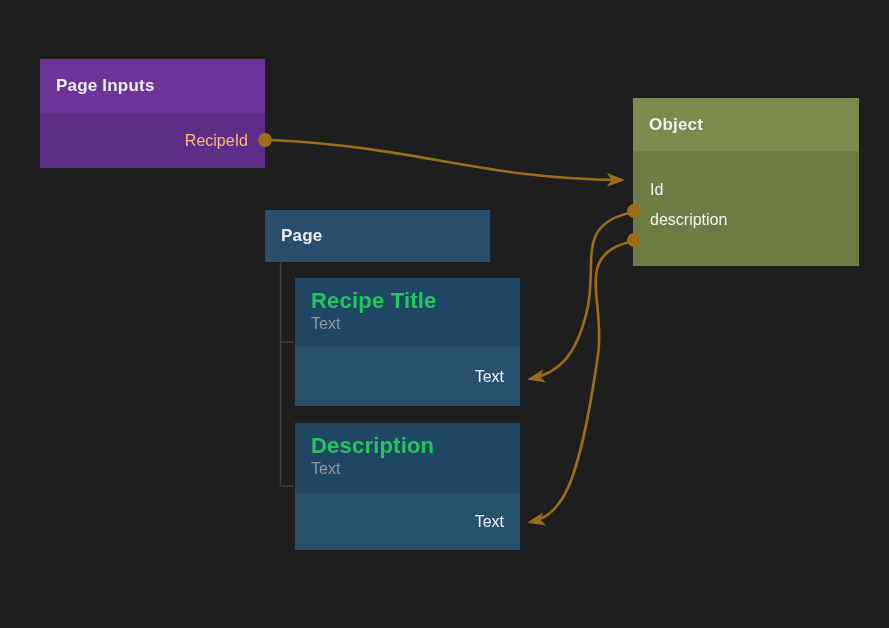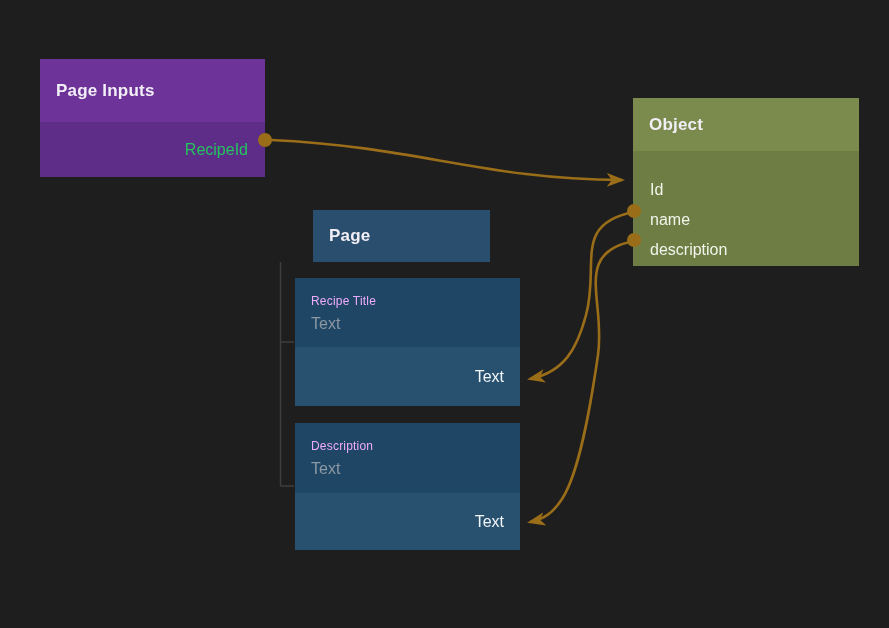--- a/index.html
+++ b/index.html
@@ -37,45 +37,45 @@
     height: 30px;
     display: flex;
     align-items: center;
     padding: 0 17px;
     color: #f3f5ec;
     font-size: 16px;
     font-weight: 400;
   }
   .field-row.right {
     justify-content: flex-end;
-    color: #22c55e;
+    color: #fdba74;
   }
   
   #page-inputs { left: 40px; top: 59px; width: 225px; height: 108px; }
-  #page-inputs .node-header { height: 63px; background: #6e3399; }
+  #page-inputs .node-header { height: 54px; background: #6e3399; }
   #page-inputs .node-body { height: 55px; background: #5e2d87; display: flex; align-items: center; }
   #page-inputs .field-row { width: 100%; height: 100%; }
   
   #object-node { left: 633px; top: 98px; width: 226px; height: 168px; }
   #object-node .node-header { height: 53px; background: #7b8b4e; text-align: right; }
   #object-node .node-body { height: 115px; background: #6d7d43; padding-top: 24px; }
   
   #page-node { left: 265px; top: 210px; width: 225px; height: 52px; }
-  #page-node .node-header { height: 52px; background: #2a4e6e; margin-left: 48px; }
+  #page-node .node-header { height: 52px; background: #2a4e6e; }
   
   .component-node { width: 225px; }
   .component-header {
     box-sizing: border-box;
     background: #1f4765;
     padding: 11px 16px 0 16px;
   }
   .component-title {
-    color: #f0abfc;
-    font-size: 12px;
-    font-weight: 400;
+    color: #22c55e;
+    font-size: 22px;
+    font-weight: 700;
     line-height: 24px;
     letter-spacing: 0.2px;
   }
   .component-subtitle {
     color: #8c98a4;
     font-size: 16px;
     font-weight: 400;
     line-height: 22px;
   }
   .component-portrow {
@@ -121,23 +121,20 @@
 
   <div class="node" id="object-node">
     <div class="node-header">
       <span>Object</span>
     </div>
     <div class="node-body">
       <div class="field-row">
         <span>Id</span>
       </div>
       <div class="field-row">
-        <span>name</span>
-      </div>
-      <div class="field-row">
         <span>description</span>
       </div>
     </div>
   </div>
 
   <div class="node" id="page-node">
     <div class="node-header">
       <span>Page</span>
     </div>
   </div>

